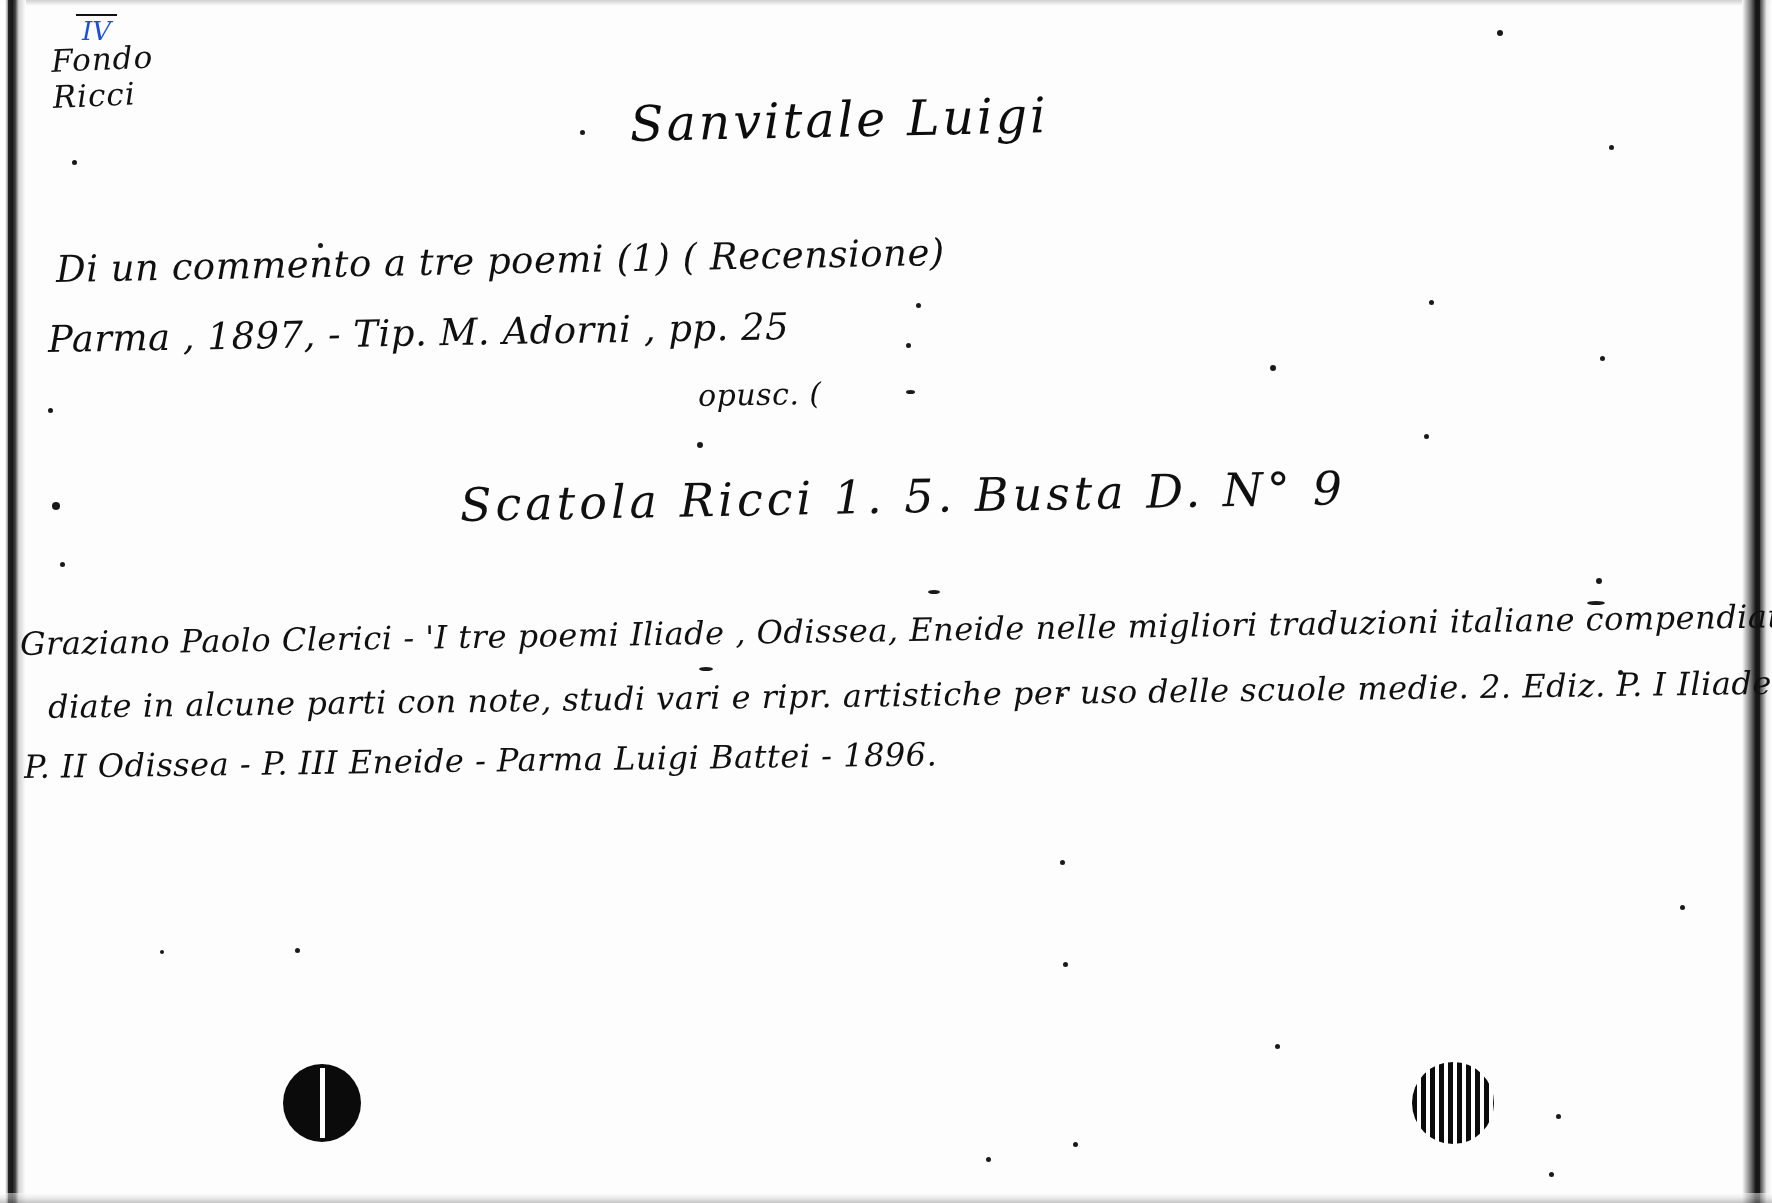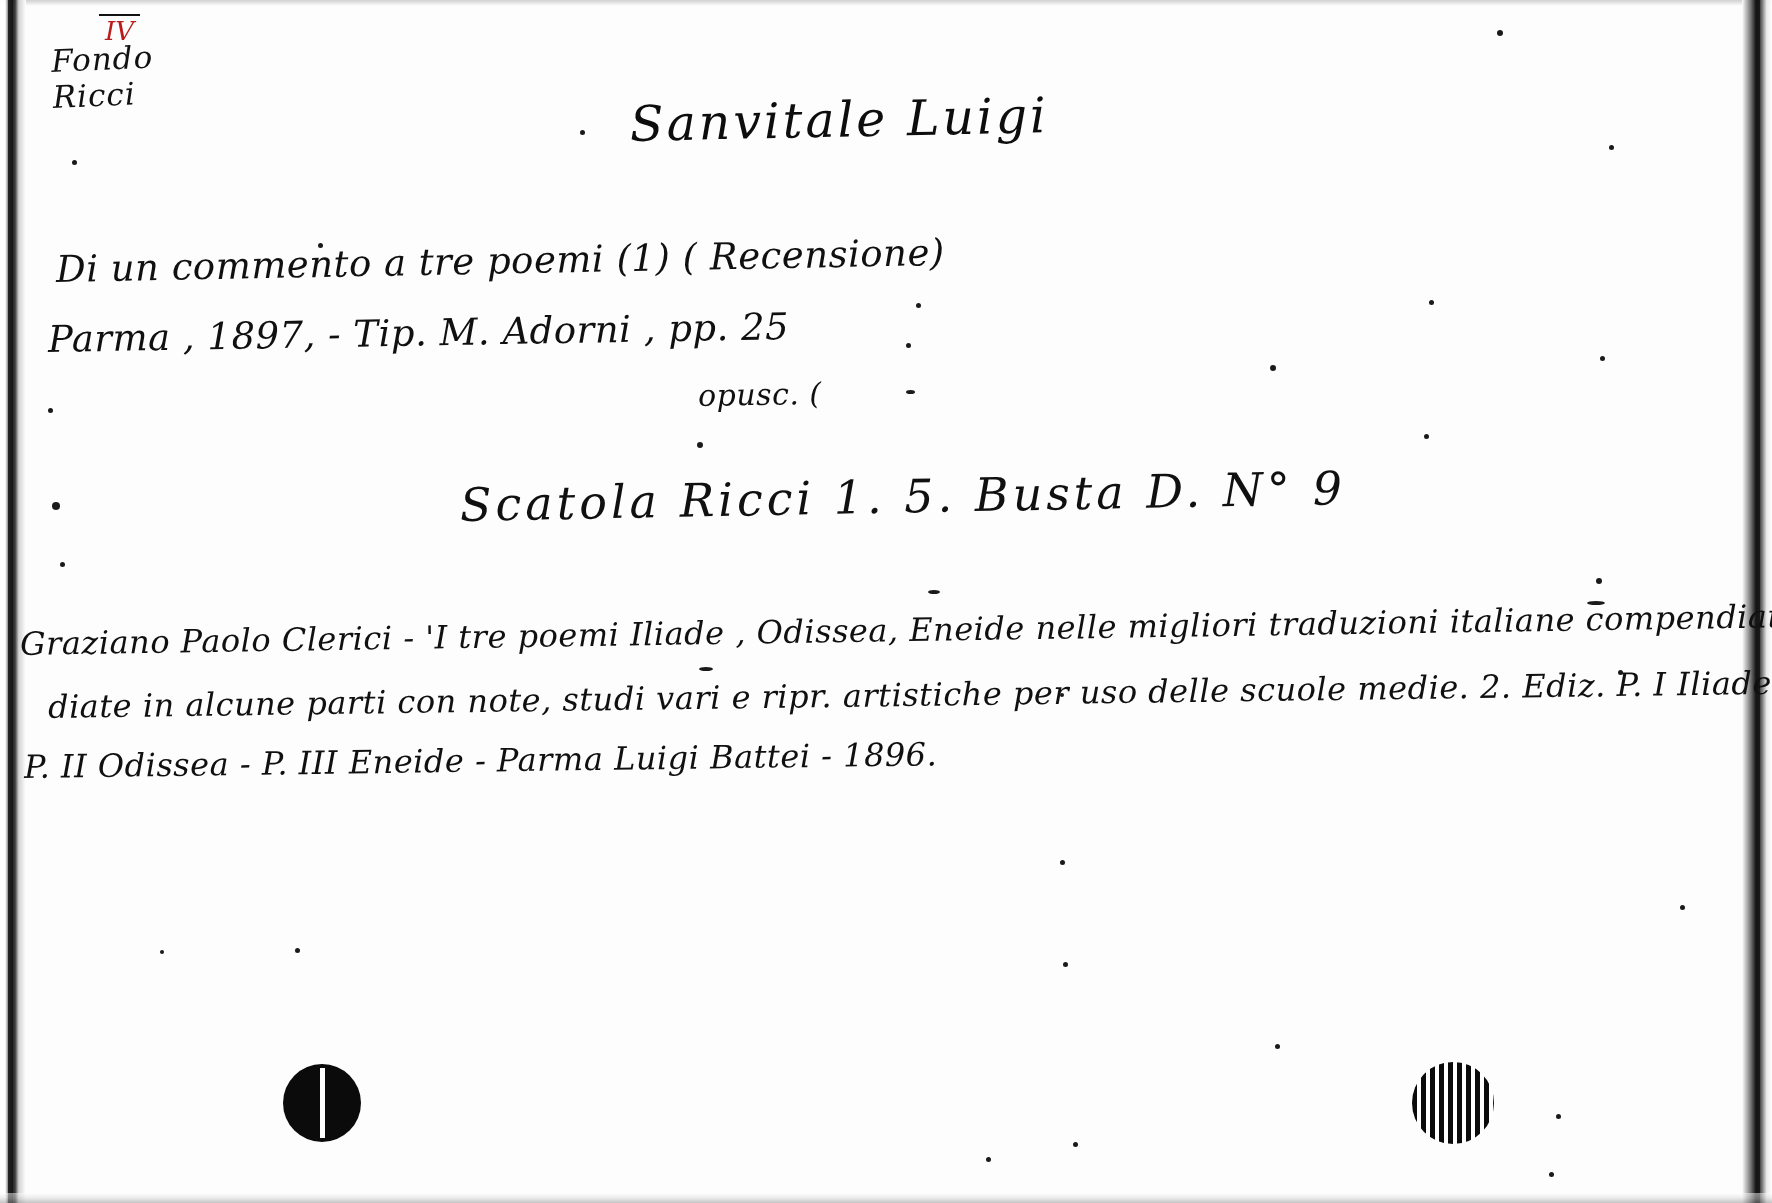--- a/index.html
+++ b/index.html
@@ -98,25 +98,25 @@
   .corner-mark {
     position: absolute;
     left: 52px;
     top: 14px;
     width: 190px;
   }
   .corner-num {
     font-family: "DejaVu Serif", serif;
     font-style: italic;
     font-size: 26px;
-    color: #b91c1c;
+    color: #1d4ed8;
     border-top: 2px solid #111;
     display: inline-block;
     padding: 2px 6px 0 6px;
-    margin-left: 47px;
+    margin-left: 24px;
     line-height: 1.05;
   }
   .corner-text {
     font-family: "DejaVu Serif", serif;
     font-style: italic;
     font-size: 31px;
     color: #111;
     margin-top: -2px;
     letter-spacing: 1px;
     transform: rotate(-2.5deg);

